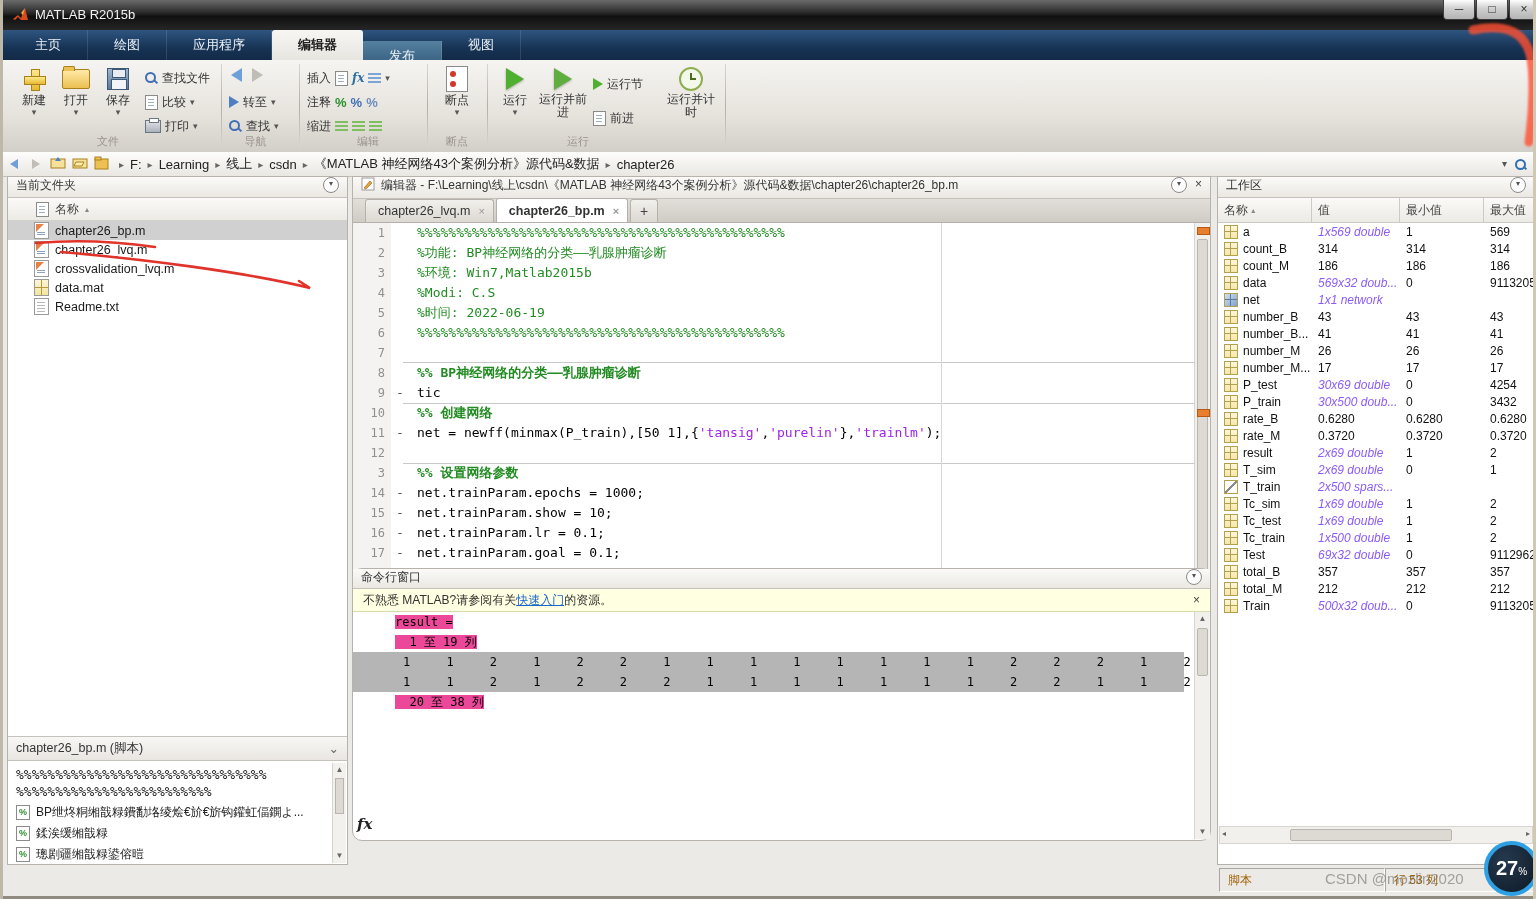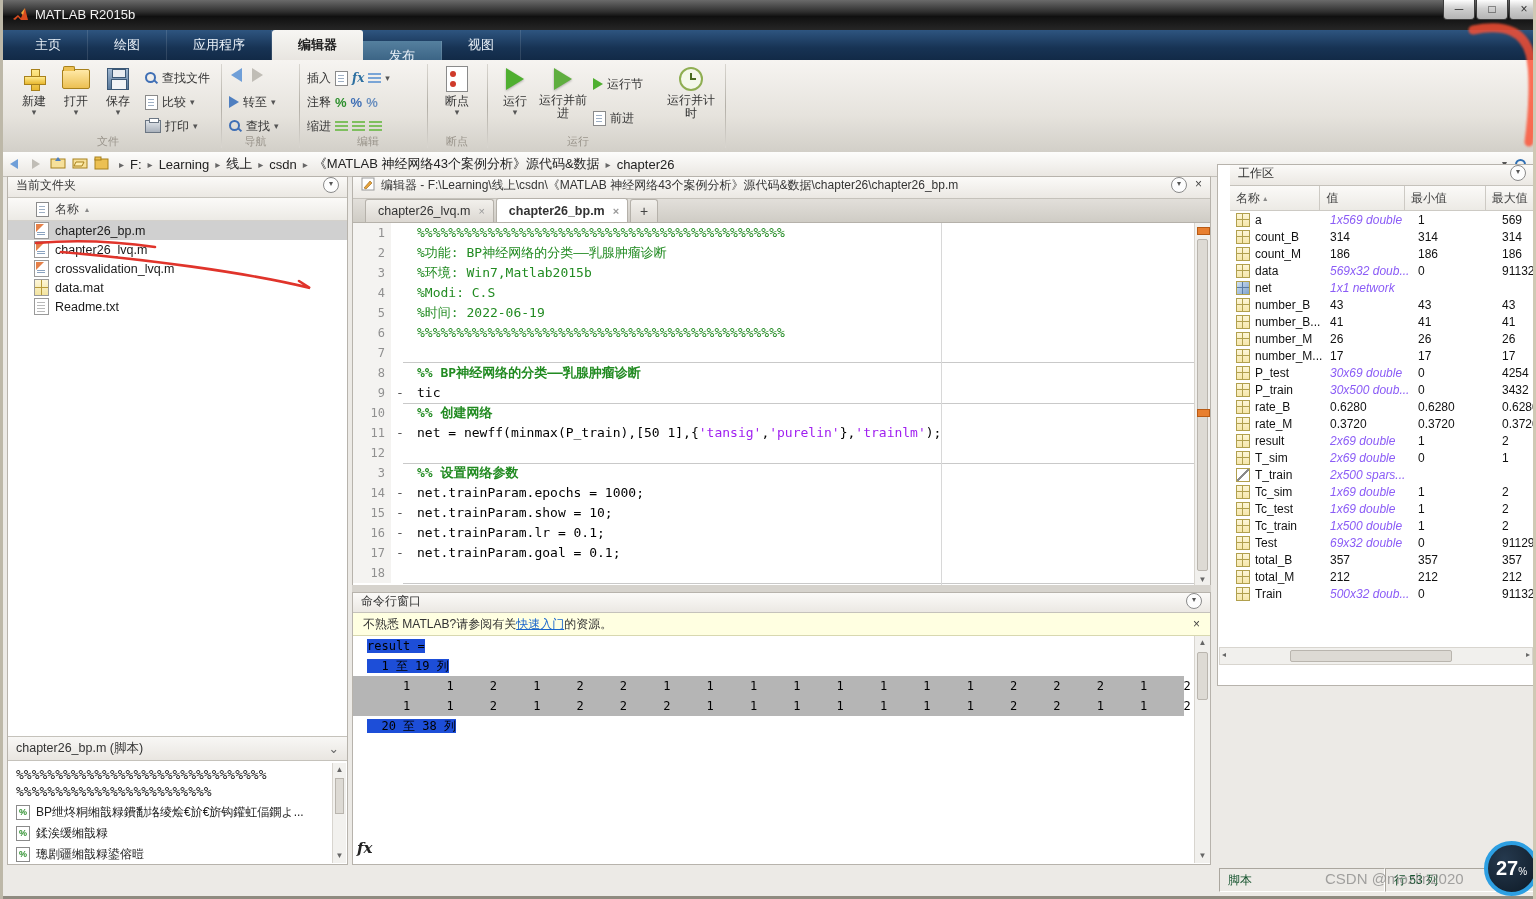--- a/index.html
+++ b/index.html
@@ -37,21 +37,21 @@
   .mag::after{content:"";position:absolute;left:8px;top:8px;width:4px;height:2px;background:#2f6fb2;transform:rotate(45deg);}
   .collapsebtn{left:1504px;top:30px;width:32px;height:30px;background:#12365e;color:#cfe2f4;
     text-align:center;font-size:10px;line-height:30px;}
   
   .ribbon{left:0;top:60px;width:1536px;height:92px;
     background:linear-gradient(#f6f4f1,#e6e3dd 60%,#d2cfc8);border-bottom:1px solid #b9b5ae;}
   .rsec-label{top:74px;height:14px;font-size:11px;color:#9a958c;text-align:center;}
   .vsep{top:4px;width:1px;height:84px;background:linear-gradient(#d9d6d0,#b3afa7,#d9d6d0);}
   .bigbtn{top:4px;width:38px;text-align:center;font-size:12px;color:#333;}
   .bigbtn .bicon{height:30px;display:flex;align-items:center;justify-content:center;}
-  .bigbtn .blabel{line-height:14px;}
+  .bigbtn .blabel{line-height:14px;font-family:Liberation Mono, monospace;}
   .dcar{color:#555;font-size:9px;line-height:8px;}
   .smallbtn{height:24px;display:flex;align-items:center;gap:4px;font-size:12px;color:#333;}
   
   .icoplus{position:relative;width:22px;height:22px;}
   .icoplus::before{content:"";position:absolute;left:8px;top:1px;width:7px;height:20px;
     background:linear-gradient(#ffe98c,#e8b830);border:1px solid #a8811c;}
   .icoplus::after{content:"";position:absolute;left:1px;top:8px;width:20px;height:7px;
     background:linear-gradient(#ffe98c,#e8b830);border:1px solid #a8811c;}
   .icofolder{width:26px;height:18px;background:linear-gradient(#ffe9a8,#ecc052);
     border:1px solid #a8811c;border-radius:2px;position:relative;}
@@ -152,28 +152,28 @@
   .sbarrow{height:14px;text-align:center;font-size:8px;color:#666;line-height:14px;}
   .edthumb{position:absolute;left:2px;right:2px;top:16px;bottom:16px;background:#dddad4;border:1px solid #b9b5ae;border-radius:2px;}
   .omark{position:absolute;left:2px;width:11px;height:6px;background:#e87f2f;border:1px solid #b85a14;}
   .banner{height:23px;background:#ffffe1;border-bottom:1px solid #d8d8b0;display:flex;align-items:center;
     font-size:12px;color:#333;padding:0 10px;box-sizing:border-box;}
   .bannerlink{color:#1a66cc;text-decoration:underline;}
   .bclose{margin-left:auto;color:#444;font-size:12px;}
   .cmdout{position:relative;height:227px;overflow:hidden;}
   .cmd-line{white-space:pre;font-family:"DejaVu Sans Mono",monospace;font-size:12px;line-height:20px;
     color:#000;padding-left:14px;margin-right:26px;}
-  .cmd-line.hl .t{background:#1d4ed8;}
+  .cmd-line.hl .t{background:#ec4899;margin-left:28px;}
   .cmd-line.band{background:#b5b5b5;}
   .fxmark{position:absolute;left:4px;bottom:6px;font-family:"DejaVu Serif",serif;font-style:italic;
     font-weight:bold;font-size:15px;color:#222;}
   .cmdscroll{position:absolute;right:0;top:0;width:15px;bottom:0;background:#f1f0ed;border-left:1px solid #d8d5cf;}
   .cmdthumb{position:absolute;left:2px;right:2px;top:16px;height:46px;background:#dddad4;border:1px solid #b9b5ae;border-radius:2px;}
   
-  .wspanel{left:1214px;top:164px;width:318px;height:522px;padding-left:12px;}
+  .wspanel{left:1214px;top:176px;width:318px;height:689px;}
   .wshead{height:24px;background:linear-gradient(#fbfaf8,#eceae5);border-bottom:1px solid #cdcac4;
     display:flex;font-size:12px;color:#444;align-items:center;}
   .wsh{border-right:1px solid #cdcac4;height:100%;display:flex;align-items:center;padding-left:6px;box-sizing:border-box;}
   .wrow{height:17px;display:flex;align-items:center;font-size:12px;color:#111;}
   .wc{overflow:hidden;white-space:nowrap;flex:none;padding-left:6px;box-sizing:border-box;}
   .c-name{width:94px;display:flex;align-items:center;gap:5px;}
   .c-val{width:88px;}
   .c-min{width:84px;}
   .c-max{width:50px;}
   .dim{color:#8b5cf6;font-style:italic;}
@@ -182,21 +182,21 @@
   .wicon::after{content:"";position:absolute;left:5px;top:0;bottom:0;width:1px;background:#b1a04e;}
   .wicon.cube{background:linear-gradient(135deg,#cfe0f2,#7fa3cc);}
   .wicon.cube::before,.wicon.cube::after{background:#5a7ba3;}
   .wicon.sparse{background:linear-gradient(135deg,#fff 45%,#8a8a8a 45%,#8a8a8a 55%,#fff 55%);}
   .wicon.sparse::before,.wicon.sparse::after{display:none;}
   .wshscroll{position:absolute;left:1px;right:1px;bottom:20px;height:16px;background:#f1f0ed;border:1px solid #d8d5cf;}
   .wsthumb{position:absolute;left:70px;width:160px;top:2px;height:10px;background:#dddad4;border:1px solid #b9b5ae;border-radius:2px;}
   
   .statusbar{left:0;top:865px;width:1536px;height:31px;background:#eceae6;}
   .sbox{position:absolute;top:3px;height:24px;border:1px solid #aaa69e;border-right-color:#fff;border-bottom-color:#fff;
-    background:#eceae6;font-size:12px;color:#14532d;line-height:23px;padding-left:8px;box-sizing:border-box;}
+    background:#eceae6;font-size:12px;color:#a16207;line-height:23px;padding-left:8px;box-sizing:border-box;}
   
   .watermark{left:1322px;top:870px;font-size:15px;color:rgba(110,110,110,.6);z-index:60;}
   .badge{left:1481px;top:841px;width:55px;height:55px;border-radius:50%;z-index:70;
     background:radial-gradient(circle at 35% 30%,#25394e,#0e1a26);border:4px solid #2d9fe2;box-sizing:border-box;
     display:flex;align-items:center;justify-content:center;color:#fff;}
   .badge .bv{font-size:20px;font-weight:bold;}
   .badge .bu{font-size:10px;margin-top:6px;}
   .annot{left:0;top:0;width:1536px;height:899px;pointer-events:none;z-index:55;}
   .botborder{left:0;top:896px;width:1536px;height:3px;background:#8f8b80;}
 </style>
@@ -658,21 +658,21 @@
           <div class="sbarrow">▲</div>
           <div class="edthumb"></div>
           <div class="omark" style="top:4px;"></div>
           <div class="omark" style="top:186px;"></div>
           <div class="sbarrow" style="position:absolute;bottom:0;left:0;right:0;">▼</div>
         </div>
       </div>
     </div>
     <div class="abs" style="left:0;top:409px;width:859px;height:7px;background:#d6d3cd;"></div>
 
-    <div class="panel" style="position:absolute;left:0;top:416px;width:859px;height:273px;">
+    <div class="panel" style="position:absolute;left:0;top:392px;width:859px;height:273px;border-radius:10px;">
       <div class="phead" style="height:20px;">
         <span>命令行窗口</span>
         <span class="gear">▾</span>
       </div>
       <div class="banner">
         <span>不熟悉 MATLAB?请参阅有关</span>
           <span class="bannerlink">快速入门</span>
           <span>的资源。</span>
         <span class="bclose">×</span>
       </div>

